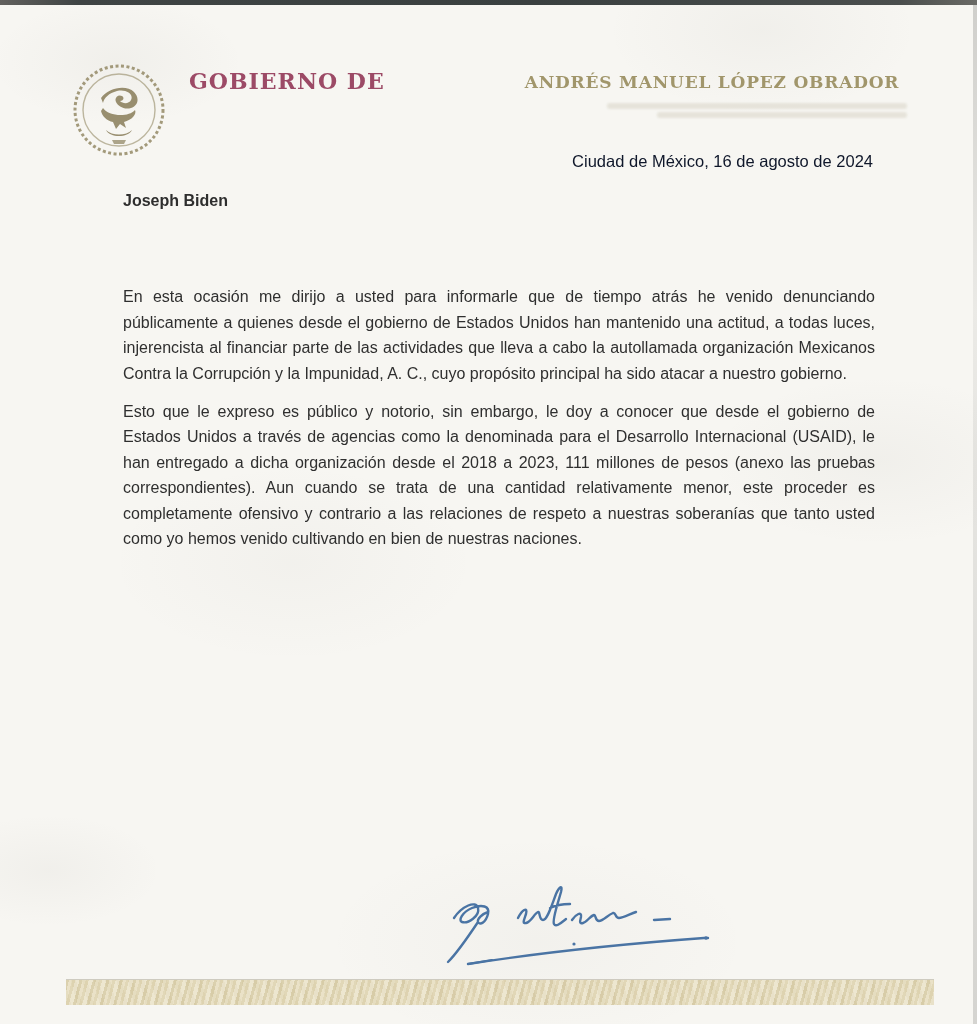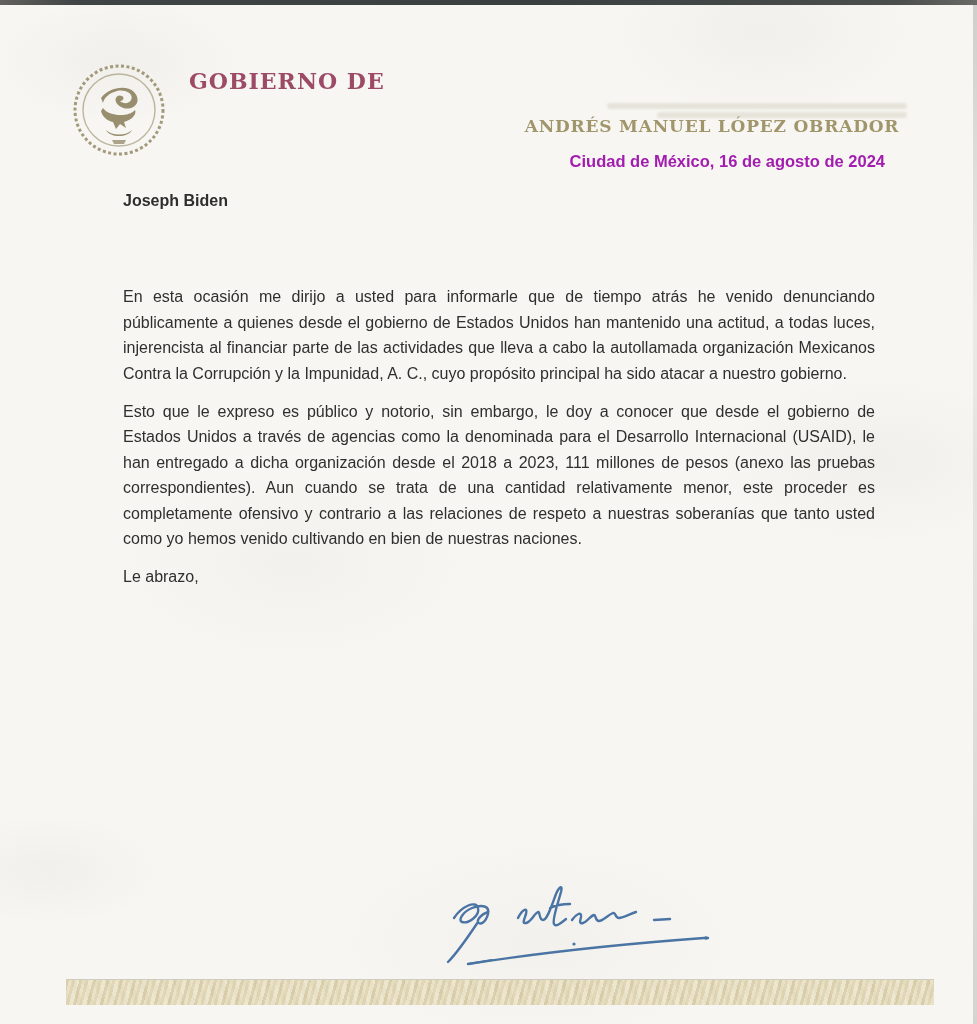--- a/index.html
+++ b/index.html
@@ -29,30 +29,30 @@
   }
 
   
   .seal{position:absolute;left:68px;top:58px;width:102px;height:106px;}
   .brand-text{position:absolute;left:172px;top:68px;color:#9c4a66;font-family:"DejaVu Serif", serif;font-weight:bold;margin-left:17px;}
   .brand-line1{font-size:22px;letter-spacing:1px;line-height:26px;}
   .brand-line2{font-size:33px;letter-spacing:2px;line-height:36px;}
   .sender-name{
     position:absolute;right:50px;top:72px;width:430px;text-align:center;
     color:#a1966b;font-family:"DejaVu Serif", serif;font-weight:bold;
-    font-size:17px;letter-spacing:.8px;margin-top:44px;
+    font-size:17px;letter-spacing:.8px;
   }
   .sender-faint{position:absolute;right:70px;top:100px;width:330px;opacity:.55;filter:blur(1px);}
   .sender-faint .fl{height:6px;margin:3px 0 3px auto;background:#d9d5c8;border-radius:2px;}
   .sender-faint .fl1{width:300px;}
   .sender-faint .fl2{width:250px;}
 
   .dateline{
-    position:absolute;top:152px;right:92px;
-    font-size:16.5px;font-weight:bold;color:#a21caf;
+    position:absolute;top:152px;right:104px;
+    font-size:16.5px;font-weight:normal;color:#0f172a;
   }
 
   .recipient{
     position:absolute;left:123px;top:190px;
     font-size:16px;font-weight:bold;color:#2e2e2e;line-height:21px;
   }
   .recipient .presente{letter-spacing:3px;}
 
   .letter-body{
     position:absolute;left:123px;top:284px;width:752px;
@@ -109,21 +109,20 @@
 
   <div class="dateline">Ciudad de México, 16 de agosto de 2024</div>
 
   <div class="recipient">
     <div>Joseph Biden</div>
   </div>
 
   <div class="letter-body">
     <p class="just">En esta ocasión me dirijo a usted para informarle que de tiempo atrás he venido denunciando públicamente a quienes desde el gobierno de Estados Unidos han mantenido una actitud, a todas luces, injerencista al financiar parte de las actividades que lleva a cabo la autollamada organización Mexicanos Contra la Corrupción y la Impunidad, A. C., cuyo propósito principal ha sido atacar a nuestro gobierno.</p>
     <p class="just">Esto que le expreso es público y notorio, sin embargo, le doy a conocer que desde el gobierno de Estados Unidos a través de agencias como la denominada para el Desarrollo Internacional (USAID), le han entregado a dicha organización desde el 2018 a 2023, 111 millones de pesos (anexo las pruebas correspondientes). Aun cuando se trata de una cantidad relativamente menor, este proceder es completamente ofensivo y contrario a las relaciones de respeto a nuestras soberanías que tanto usted como yo hemos venido cultivando en bien de nuestras naciones.</p>
-    <p class="closing">Le abrazo,</p>
   </div>
 
   <div class="signature">
     <svg width="310" height="92" viewBox="0 0 310 92">
       <g fill="none" stroke="#4a74a4" stroke-width="2.4" stroke-linecap="round" stroke-linejoin="round">
         <path d="M22 40 C30 28 44 22 46 30 C48 38 36 46 30 44 C26 43 30 34 40 30 C50 26 58 28 56 36 C54 44 48 48 46 44 C45 41 50 36 56 34
                  M46 44 C38 56 24 76 16 84"></path>
         <path d="M86 40 C90 32 96 28 94 36 C92 42 90 46 94 45 C99 44 102 36 106 34 C108 33 107 42 111 42 C115 42 118 32 124 16 C127 9 131 6 129 14 C125 28 120 42 122 46 C124 50 130 44 134 41
                  M118 30 C124 27 132 26 138 26"></path>
         <path d="M140 42 C144 36 150 33 149 39 C148 43 147 46 151 45 C155 44 158 38 162 37 C164 36.5 163 43 167 43 C171 43 176 37 181 35 C184 34 183 40 187 40 C191 40 198 36 204 34"></path>

